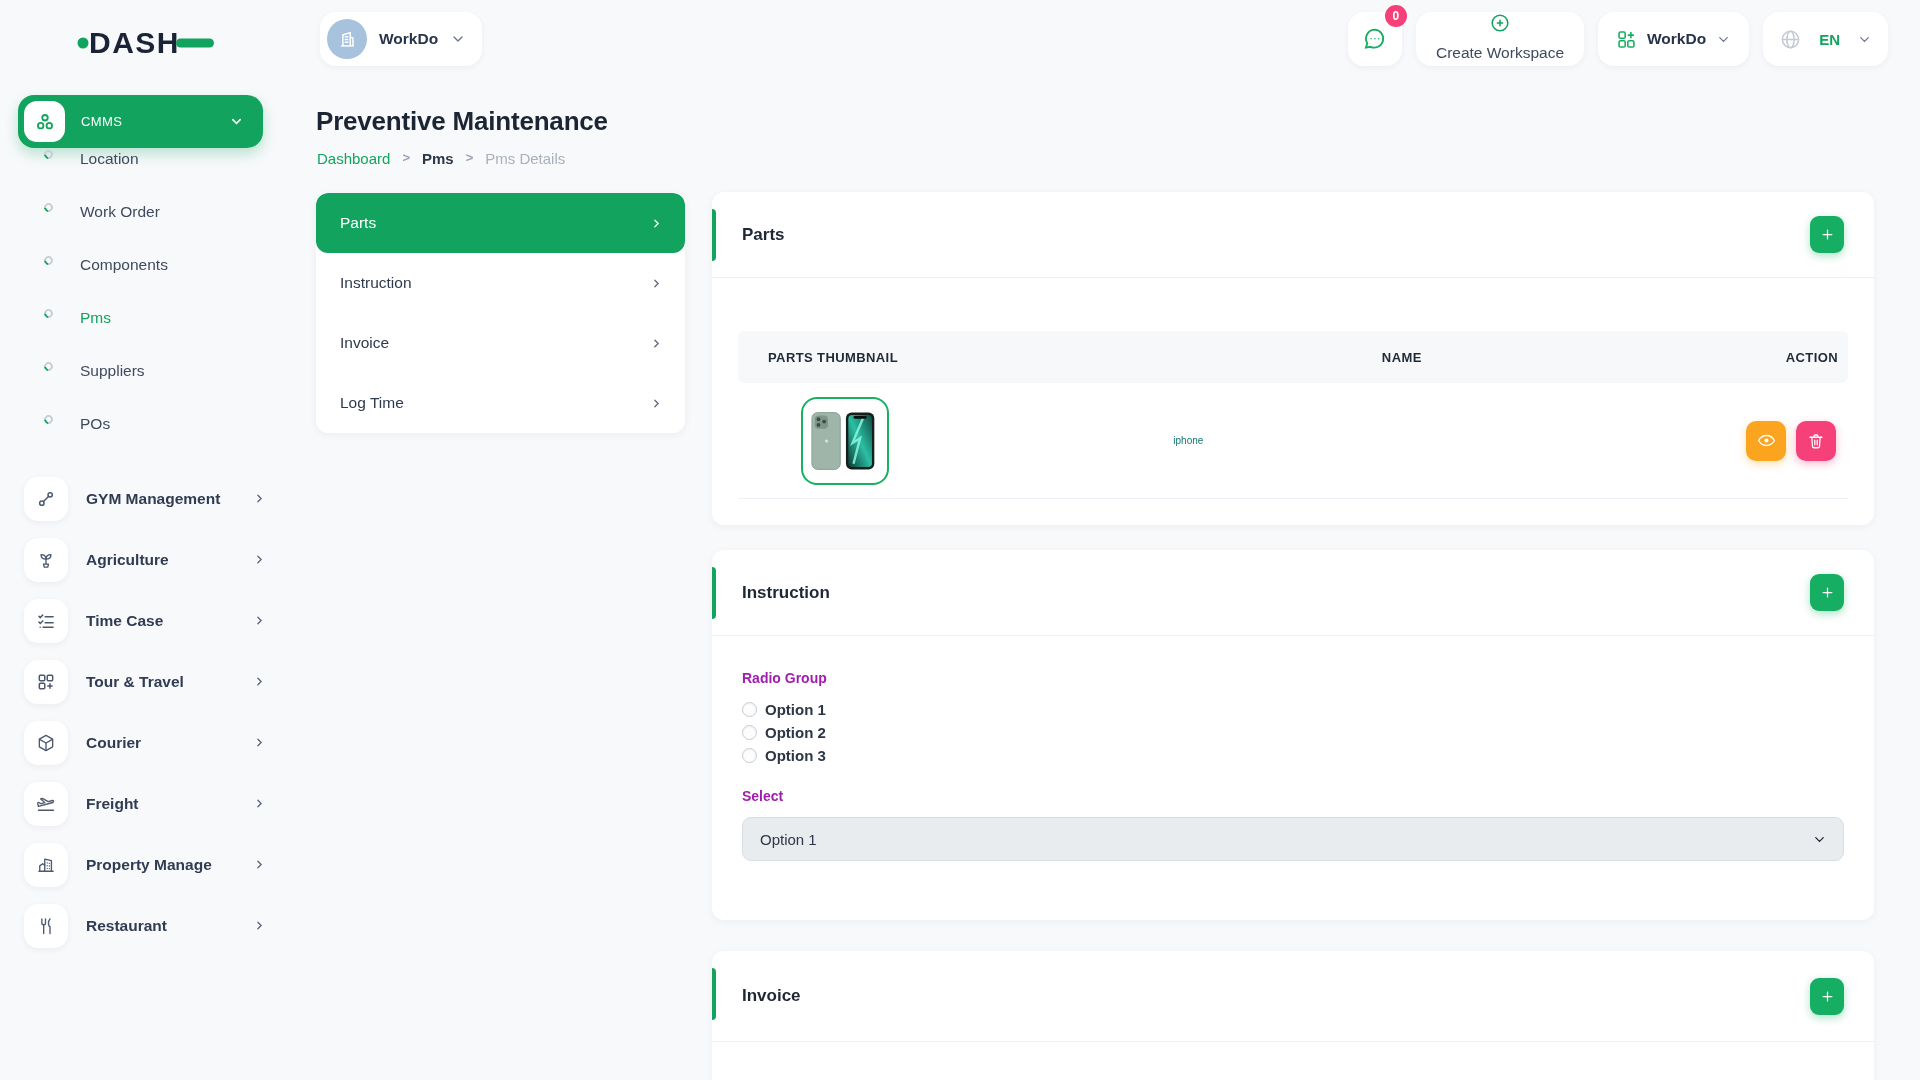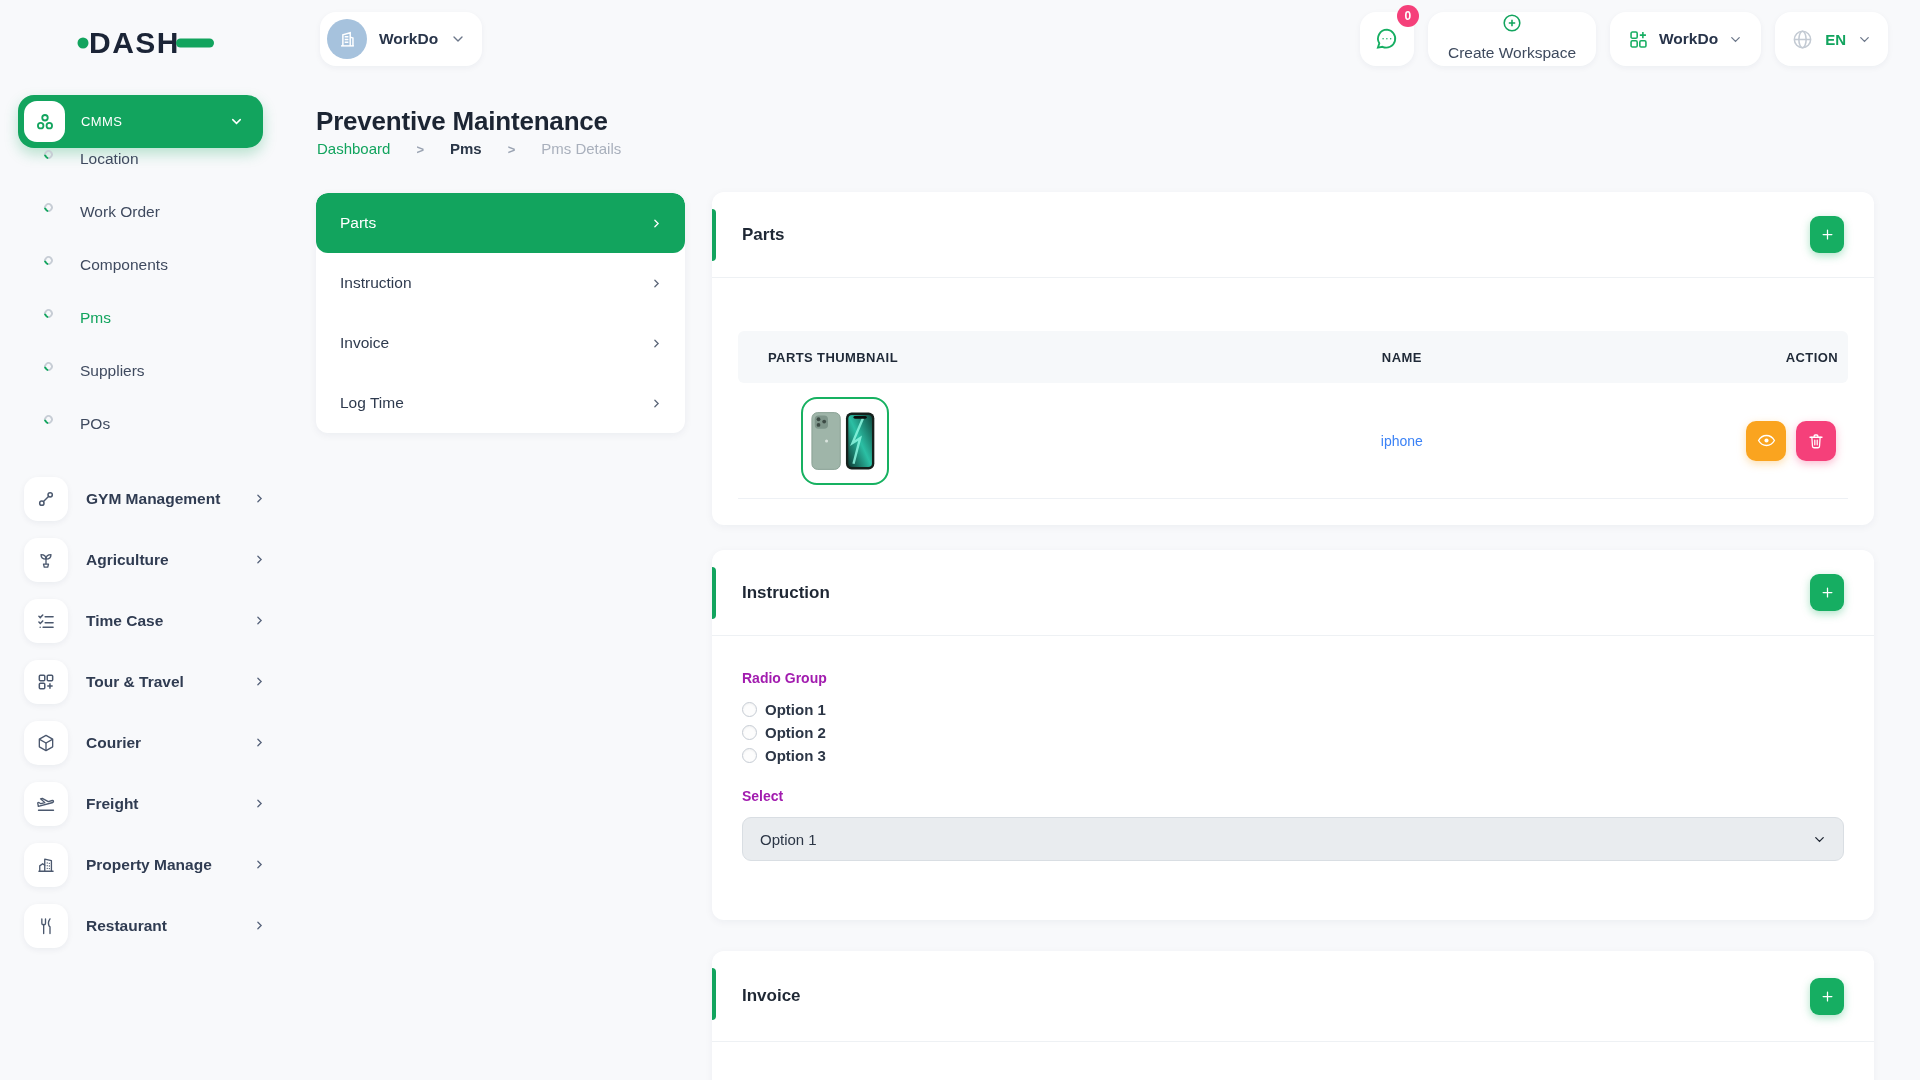--- a/index.html
+++ b/index.html
@@ -26,21 +26,21 @@
   .ws-select .lbl { font-size:15.5px; font-weight:600; color:#29354a; }
   .topbar-right { position:absolute; top:12px; right:32px; height:54px; display:flex; gap:14px; align-items:center; }
   .icon-btn { position:relative; width:54px; height:54px; background:#fff; border-radius:16px; box-shadow:0 2px 6px rgba(25,39,70,.05); display:flex; align-items:center; justify-content:center; }
   .badge {
     position:absolute; top:-7px; right:-5px; min-width:22px; height:22px; padding:0 6px;
     background:#f5407a; color:#fff; border-radius:11px;
     font-size:12px; font-weight:700; display:flex; align-items:center; justify-content:center;
   }
   .create-ws { height:54px; padding:0 20px; gap:10px; font-size:15.5px; color:#3e4a5e; font-weight:500;flex-direction:column; }
   .workdo-dd { height:54px; padding:0 18px; gap:10px; font-size:15.5px; font-weight:600; color:#28344a; }
-  .lang-dd { height:54px; padding:0 16px; gap:11px; }
+  .lang-dd { height:54px; padding:0 16px; gap:17px; }
   .lang-dd .lang { font-size:15px; font-weight:700; color:#12a45e; }
 
   
   .cmms-pill {
     position:absolute; left:18px; top:95px; width:245px; height:53px;
     background:#12a45e; border-radius:16px;
     display:flex; align-items:center; gap:16px; padding:6px;
     box-shadow:0 6px 14px rgba(18,164,94,.28);
   }
   .cmms-pill .tile40 { width:41px; height:41px; background:#fff; border-radius:13px; display:flex; align-items:center; justify-content:center; }
@@ -53,21 +53,21 @@
   .bullet { width:9px; height:9px; border-radius:50%; border:2px solid #c7cdd5; border-bottom-color:#12a45e; transform:rotate(45deg); flex-shrink:0; }
 
   .groups { position:absolute; left:18px; top:468px; width:264px; }
   .groups li { height:61px; display:flex; align-items:center; gap:18px; padding-left:6px; cursor:pointer; }
   .tile { width:44px; height:44px; background:#fff; border-radius:14px; box-shadow:0 2px 6px rgba(25,39,70,.06); display:flex; align-items:center; justify-content:center; color:#4b586e; flex-shrink:0; }
   .groups .glabel { flex:1; font-size:15.5px; font-weight:600; color:#303c52; }
   .groups .chev { margin-right:16px; }
 
   
   .page-title { position:absolute; left:316px; top:106px; font-size:26px; font-weight:700; color:#1c2533; letter-spacing:-.2px; }
-  .breadcrumb { position:absolute; left:317px; top:140px; display:flex; align-items:flex-end; gap:26px; font-size:15px; }
+  .breadcrumb { position:absolute; left:317px; top:150px; display:flex; align-items:flex-start; gap:12px; font-size:15px; }
   .crumb-home { color:#12a45e; cursor:pointer; }
   .crumb-sep { color:#9aa3b2; font-size:13px; font-weight:700; }
   .crumb-mid { color:#2b3748; font-weight:600; }
   .crumb-last { color:#a9b0bc; }
 
   
   .tabs-card { position:absolute; left:316px; top:193px; width:369px; background:#fff; border-radius:12px; box-shadow:0 2px 8px rgba(25,39,70,.06); overflow:hidden; }
   .tabs-card li { height:60px; display:flex; align-items:center; justify-content:space-between; padding:0 22px 0 24px; font-size:15.5px; color:#2e3a4e; cursor:pointer; }
   .tabs-card li .chev { color:#5b6678; }
   .tabs-card li.active { background:#12a45e; color:#fff; border-radius:12px; }
@@ -88,21 +88,21 @@
   
   .tbl { margin:53px 26px 0; }
   .tbl-head, .tbl-row { display:grid; grid-template-columns:4fr 4.2fr 2fr; align-items:center; }
   .tbl-head { background:#f6f8fa; border-radius:6px; height:52px; font-size:13px; font-weight:700; color:#1f2937; letter-spacing:.4px; }
   .th-thumb { padding-left:30px; }
   .th-name { text-align:center; }
   .th-action { text-align:right; padding-right:10px; }
   .tbl-row { height:116px; border-bottom:1px solid #eef1f5; }
   .cell-thumb { padding-left:63px; }
   .thumb-box { width:88px; height:88px; border:2px solid #17b161; border-radius:16px; background:#fff; display:flex; align-items:center; justify-content:center; cursor:pointer; }
-  .cell-name { text-align:center; font-size:14px; color:#3b82f6; }
+  .cell-name { text-align:left; font-size:10px; color:#0f766e; }
   .cell-action { display:flex; justify-content:flex-end; gap:10px; padding-right:12px; }
   .act-btn { width:40px; height:40px; border-radius:10px; display:flex; align-items:center; justify-content:center; }
   .act-view { background:#faa41f; box-shadow:0 3px 8px rgba(250,164,31,.35); }
   .act-del { background:#f5407a; box-shadow:0 3px 8px rgba(245,64,122,.35); }
 
   
   .form-body { padding:34px 30px 0; }
   .form-label { font-size:14px; font-weight:700; color:#a21caf; }
   .radio-list { margin-top:14px; display:flex; flex-direction:column; gap:5px; }
   .radio-row { display:flex; align-items:center; gap:8px; font-size:15px; font-weight:600; color:#2c3646; cursor:pointer; height:18px; }

